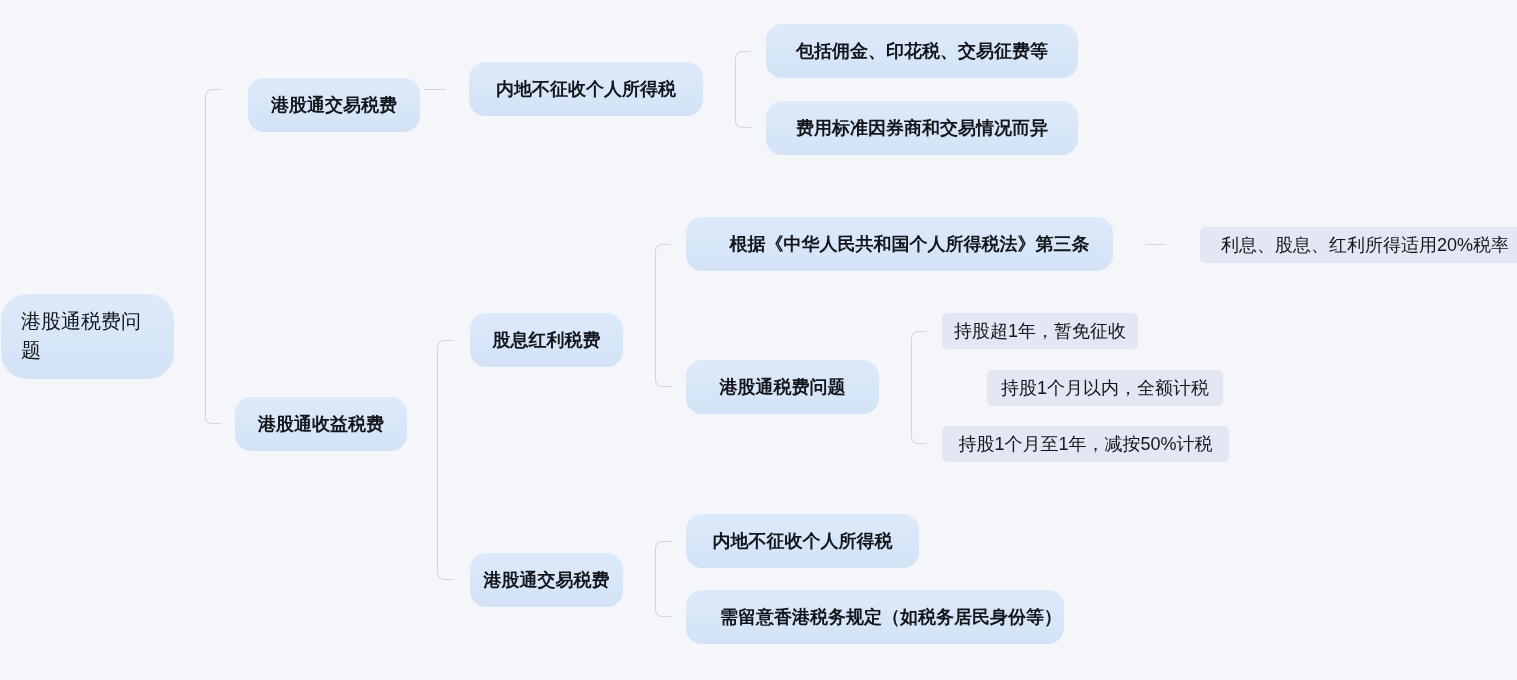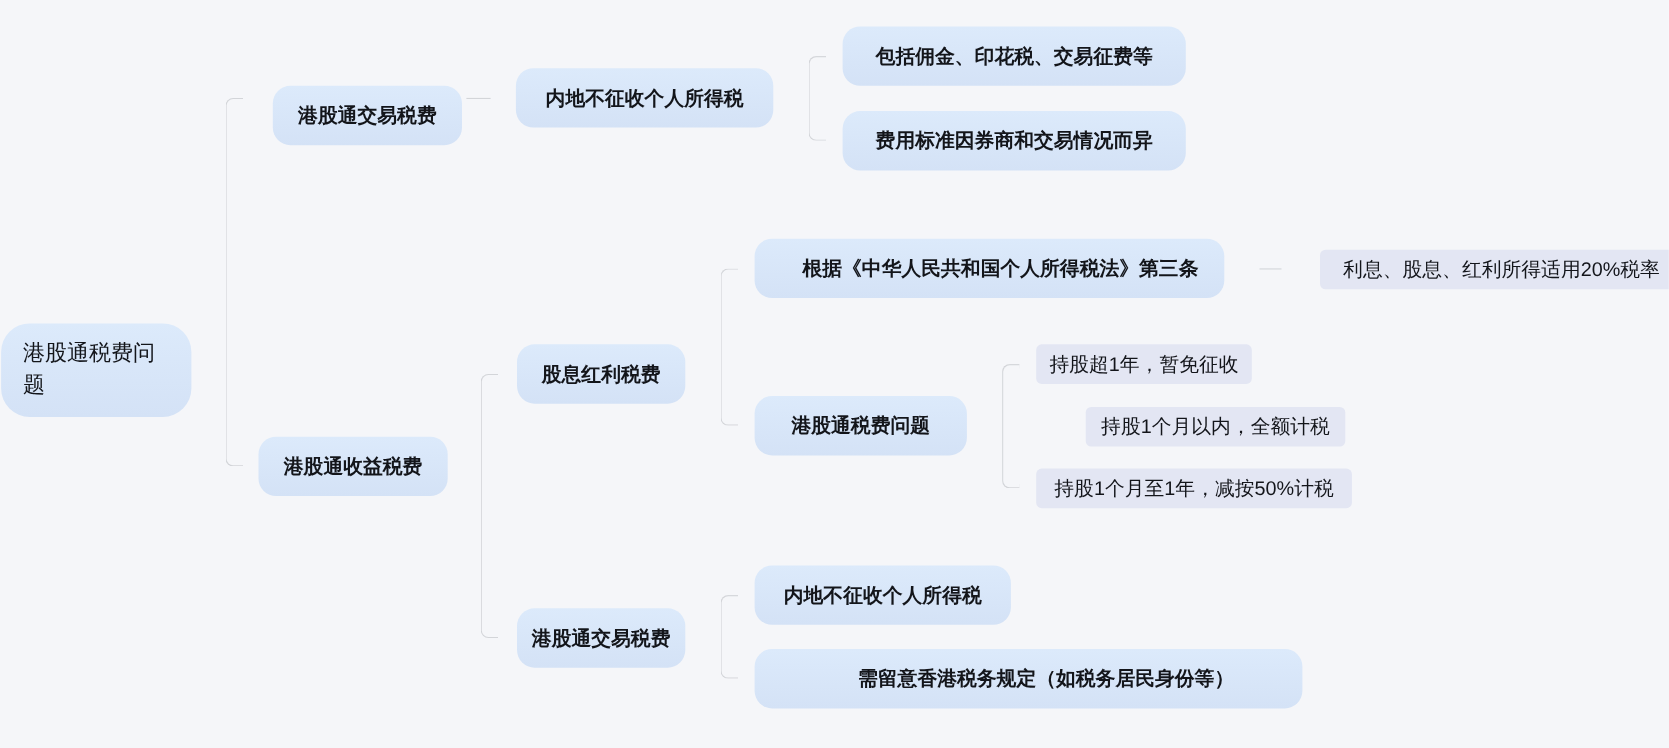--- a/index.html
+++ b/index.html
@@ -83,15 +83,15 @@
   <div class="node" style="left:686px;top:217px;width:427px;height:54px;padding-left:20px;">根据《中华人民共和国个人所得税法》第三条</div>
   <div class="leaf" style="left:1180px;top:227px;width:330px;height:36px;margin-left:20px;">利息、股息、红利所得适用20%税率</div>
 
   <div class="node" style="left:686px;top:360px;width:193px;height:54px;">港股通税费问题</div>
   <div class="leaf" style="left:942px;top:313px;width:196px;height:36px;">持股超1年，暂免征收</div>
   <div class="leaf" style="left:987px;top:370px;width:236px;height:36px;">持股1个月以内，全额计税</div>
   <div class="leaf" style="left:942px;top:426px;width:287px;height:36px;">持股1个月至1年，减按50%计税</div>
 
   <div class="node" style="left:470px;top:553px;width:153px;height:54px;">港股通交易税费</div>
   <div class="node" style="left:686px;top:514px;width:233px;height:54px;">内地不征收个人所得税</div>
-  <div class="node" style="left:686px;top:590px;width:498px;height:54px;padding-left:32px;">需留意香港税务规定（如税务居民身份等）</div>
+  <div class="node" style="left:686px;top:590px;width:378px;height:54px;padding-left:32px;">需留意香港税务规定（如税务居民身份等）</div>
 
 </div>
 
 </body></html>

